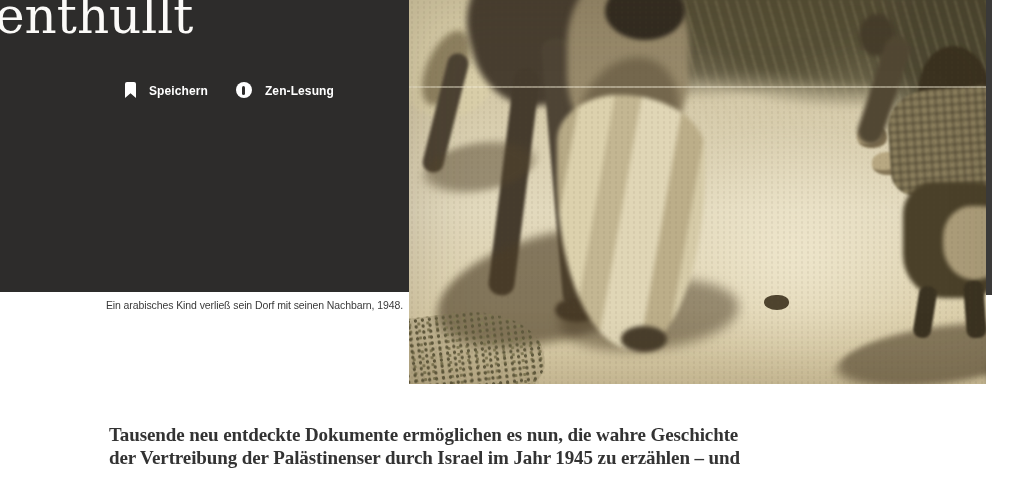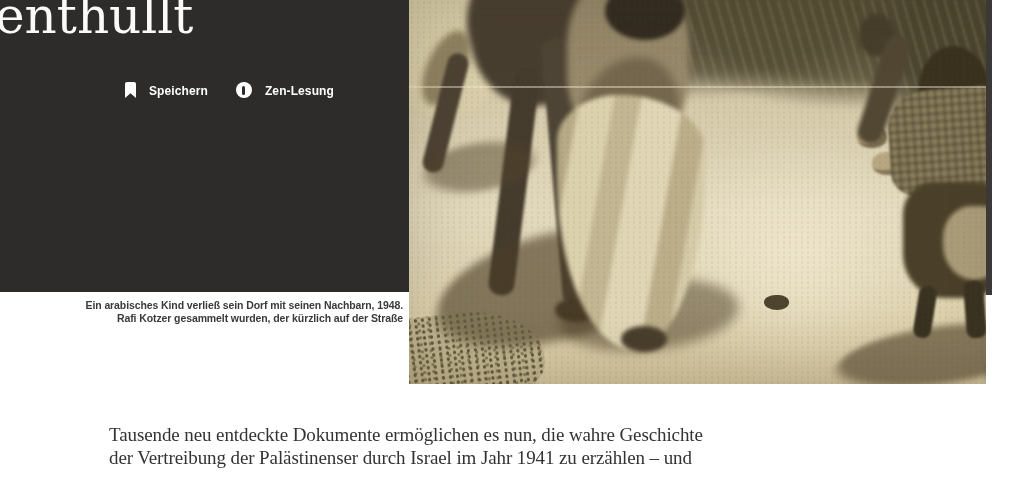--- a/index.html
+++ b/index.html
@@ -124,28 +124,28 @@
   .child-leg-a { left:507px; top:286px; width:18px; height:52px; background:#3a3221; border-radius:8px; transform:rotate(9deg); filter:blur(1px); }
   .child-leg-b { left:556px; top:281px; width:20px; height:57px; background:#3a3221; border-radius:8px; transform:rotate(-4deg); filter:blur(1px); }
   .child-shadow { left:436px; top:324px; width:192px; height:62px; background:rgba(70,56,35,.58); border-radius:50%; transform:skewX(-38deg) rotate(-4deg); filter:blur(4px); }
   .corner-dark { left:580px; top:348px; width:52px; height:52px; background:#3e3726; border-radius:45%; filter:blur(3px); }
   .vignette { left:0; top:0; width:100%; height:100%; box-shadow:inset 0 0 70px rgba(64,52,30,.22); }
 
   
   .caption {
     position:absolute; left:60px; top:299px; width:343px;
     text-align:right; color:#3a3a3a;
-    font-size:10.5px; font-weight:bold; line-height:13.4px; letter-spacing:-0.1px;
+    font-size:10.5px; font-weight:normal; line-height:13.4px; letter-spacing:-0.1px;
   }
   .caption div { white-space:nowrap; }
 
   
   .subheading {
     position:absolute; left:109px; top:423px;
-    font-family:"Liberation Serif", serif; font-weight:normal;
+    font-family:"Liberation Serif", serif; font-weight:bold;
     font-size:19px; line-height:23px; color:#333333; letter-spacing:-0.1px;
   }
   .subheading div { white-space:nowrap; }
 
   
   .scrollbar { position:absolute; right:0; top:0; width:6px; height:494px; background:#ffffff; }
   .scrollbar-thumb { position:absolute; top:0; left:0; width:6px; height:295px; background:#3a3938; }
 </style>
 </head>
 <body>
@@ -209,25 +209,24 @@
     <div class="child-leg-b"></div>
     <div class="corner-dark"></div>
 
     <div class="scratch"></div>
     <div class="grain"></div>
     <div class="vignette"></div>
   </div>
 
   <div class="caption">
     <div>Ein arabisches Kind verließ sein Dorf mit seinen Nachbarn, 1948.</div>
-    <div>Rafi Kotzer gesammelt wurden, der kürzlich auf der Straße</div>
   </div>
 
   <h2 class="subheading">
     <div>Tausende neu entdeckte Dokumente ermöglichen es nun, die wahre Geschichte</div>
-    <div>der Vertreibung der Palästinenser durch Israel im Jahr 1941 zu erzählen – und</div>
+    <div>der Vertreibung der Palästinenser durch Israel im Jahr 1945 zu erzählen – und</div>
   </h2>
 
   <div class="scrollbar">
     <div class="scrollbar-thumb"></div>
   </div>
 
 </div>
 
 </body></html>

